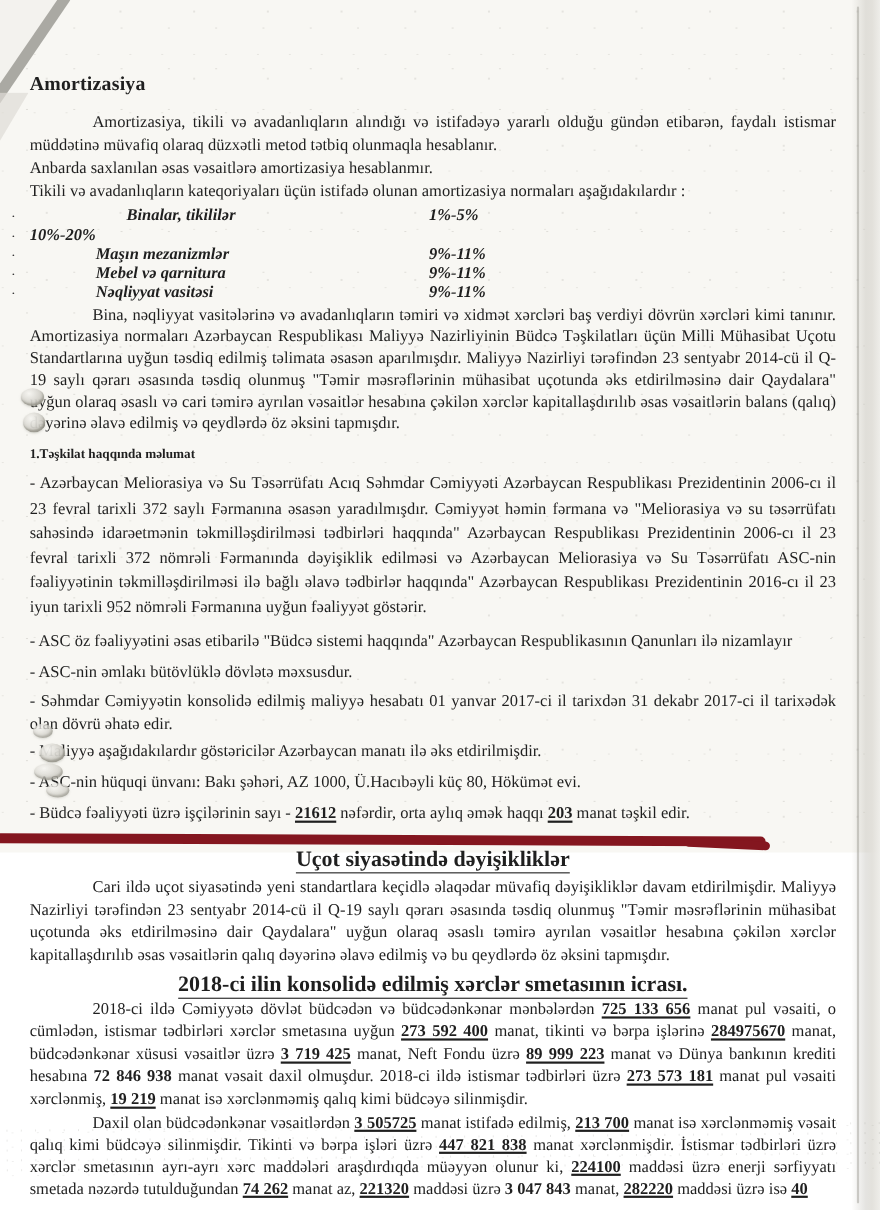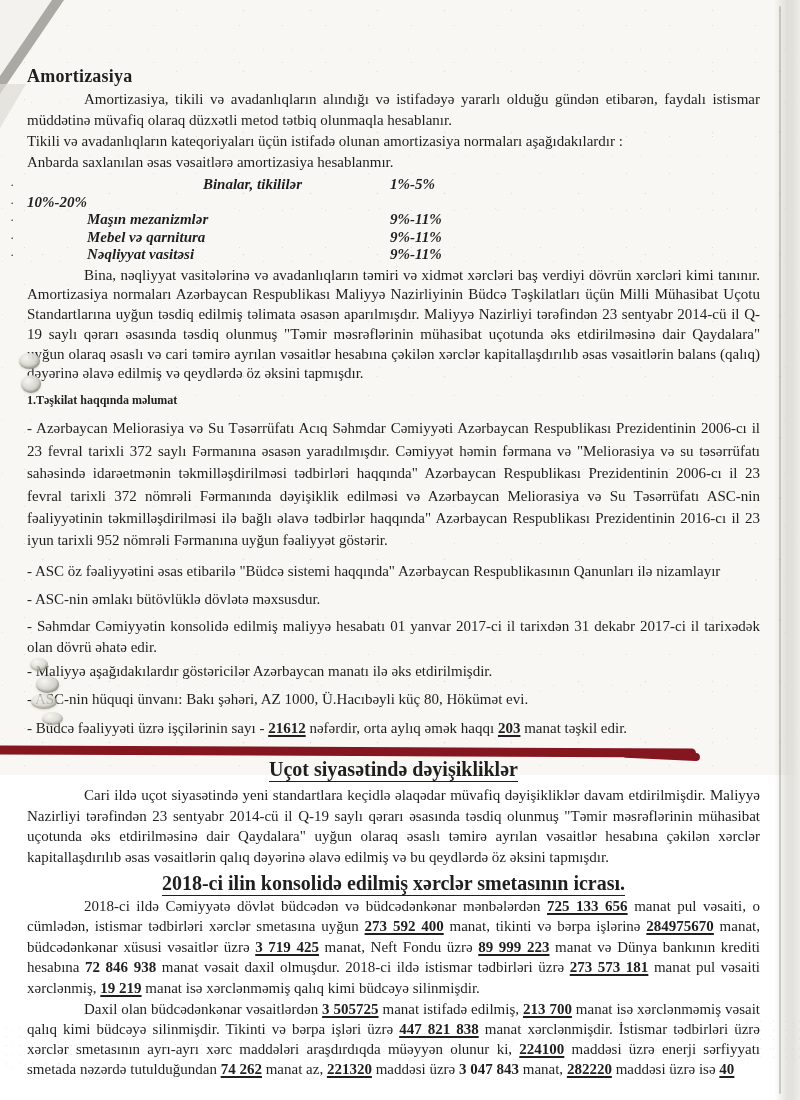--- a/index.html
+++ b/index.html
@@ -30,26 +30,26 @@
   
   .blob{position:absolute;border-radius:50%;
     background:radial-gradient(ellipse at 35% 30%, rgba(246,245,241,.95), rgba(206,204,197,.92) 60%, rgba(168,166,158,.88));
     box-shadow:inset -1px -2px 2px rgba(118,116,106,.55), 0 1px 2px rgba(150,148,138,.35);}
   
   .content{position:absolute;left:27px;top:66px;width:733px;font-size:15px;line-height:21px;}
   p{margin:0;}
   .jus{text-align:justify;}
   .ind{text-indent:57px;}
   .h-amort{font-size:18px;font-weight:bold;margin:0;line-height:21px;letter-spacing:.2px;}
-  .p-method{margin-top:2px;}
+  .p-method{margin-top:14px;}
   .rates{margin-top:3px;}
   .rate-row{display:flex;margin-left:-17px;line-height:17.5px;font-weight:bold;font-style:italic;font-size:15px;}
   .rate-bullet{flex:0 0 17px;font-style:normal;font-weight:normal;color:#3a3a3a;font-size:13px;}
   .rate-label{flex:0 0 363px;padding-left:60px;box-sizing:border-box;}
-  .rate-row:first-child .rate-label{padding-left:88px;text-align:center;}
+  .rate-row:first-child .rate-label{padding-left:88px;}
   .p-repair{margin-top:2px;line-height:19.8px;}
   .h-org{font-size:12px;font-weight:bold;margin:6px 0 0 0;line-height:21px;}
   .p-creation{margin-top:6px;line-height:22.4px;}
   .b-line{margin-top:7px;}
   .b-reg{margin-top:9px;}
   .b-period{margin-top:6px;line-height:21.5px;}
   .b-curr{margin-top:2px;}
   .workers{margin-top:8px;}
   .bu{font-weight:bold;text-decoration:underline;text-decoration-thickness:1.5px;text-underline-offset:2px;white-space:nowrap;}
   .b{font-weight:bold;white-space:nowrap;}
@@ -73,22 +73,22 @@
   <div class="fold-white"></div>
   <div class="fold-shade"></div>
   <div class="edge-line"></div>
   <div class="edge-right"></div>
   <div class="bottom-noise"></div>
 
   <div class="content">
 
     <p class="h-amort">Amortizasiya</p>
     <p class="jus ind p-method">Amortizasiya, tikili və avadanlıqların alındığı və istifadəyə yararlı olduğu gündən etibarən, faydalı istismar müddətinə müvafiq olaraq düzxətli metod tətbiq olunmaqla hesablanır.</p>
+    <p>Anbarda saxlanılan əsas vəsaitlərə amortizasiya hesablanmır.</p>
     <p>Tikili və avadanlıqların kateqoriyaları üçün istifadə olunan amortizasiya normaları  aşağıdakılardır :</p>
-    <p>Anbarda saxlanılan əsas vəsaitlərə amortizasiya hesablanmır.</p>
 
     <div class="rates">
       <div class="rate-row">
         <span class="rate-bullet">·</span>
         <span class="rate-label">Binalar, tikililər</span>
         <span class="rate-value">1%-5%</span>
       </div>
       <div class="rate-row">
         <span class="rate-bullet">·</span>
         <span class="rate-value">10%-20%</span>

